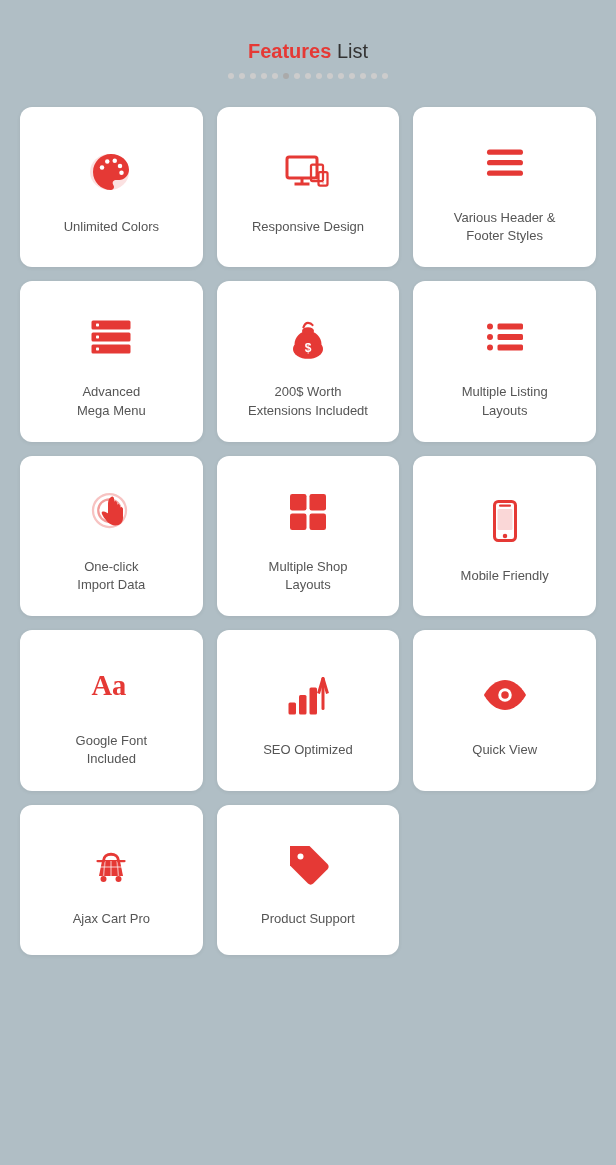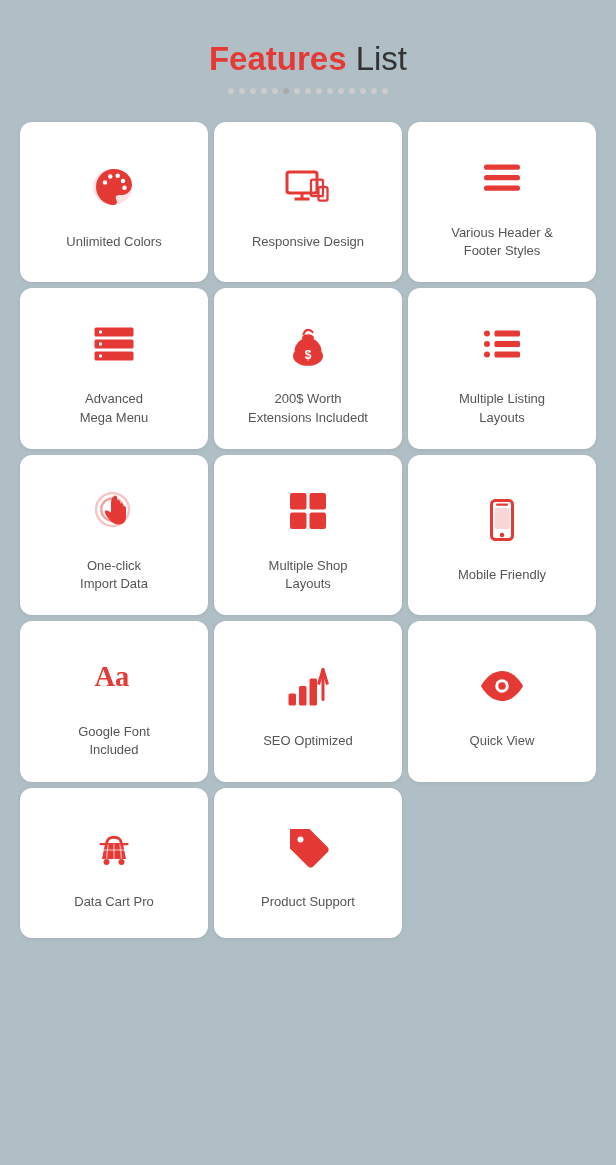--- a/index.html
+++ b/index.html
@@ -7,21 +7,21 @@
       background-color: #b0bec5;
       font-family: Arial, sans-serif;
       width: 616px;
       min-height: 1165px;
       display: flex;
       flex-direction: column;
       align-items: center;
       padding: 40px 20px 40px 20px;
     }
     .page-title {
-      font-size: 33px;
+      font-size: 20px;
       font-weight: 400;
       color: #333;
       margin-bottom: 10px;
       text-align: center;
     }
     .page-title span.highlight {
       color: #e53935;
       font-weight: 700;
     }
     .dots-row {
@@ -36,21 +36,21 @@
       height: 6px;
       border-radius: 50%;
       background: #ccc;
     }
     .dot.active {
       background: #aaa;
     }
     .grid {
       display: grid;
       grid-template-columns: repeat(3, 1fr);
-      gap: 6px;
+      gap: 14px;
       width: 100%;
       max-width: 576px;
     }
     .card {
       background: #fff;
       border-radius: 12px;
       display: flex;
       flex-direction: column;
       align-items: center;
       justify-content: center;
@@ -278,21 +278,21 @@
         <line x1="32" y1="28" x2="32" y2="48" stroke="#fff" stroke-width="2" opacity="0.5"></line>
         <line x1="40" y1="28" x2="42" y2="48" stroke="#fff" stroke-width="2" opacity="0.5"></line>
         <line x1="16" y1="36" x2="48" y2="36" stroke="#fff" stroke-width="2" opacity="0.5"></line>
 
         <path d="M22 28 C22 16 42 16 42 28" fill="none" stroke="#e53935" stroke-width="4" stroke-linecap="round"></path>
 
         <circle cx="22" cy="52" r="4" fill="#e53935"></circle>
         <circle cx="42" cy="52" r="4" fill="#e53935"></circle>
       </svg>
     </div>
-    <div class="card-label">Data Cart Pro</div>
+    <div class="card-label">Ajax Cart Pro</div>
   </div>
 
   <div class="card">
     <div class="card-icon">
       <svg viewBox="0 0 64 64" xmlns="http://www.w3.org/2000/svg">
 
         <path d="M8 8 L8 34 L32 58 C34 60 37 60 39 58 L58 39 C60 37 60 34 58 32 L34 8 Z" fill="#e53935"></path>
         <circle cx="22" cy="22" r="4" fill="#fff"></circle>
       </svg>
     </div>

